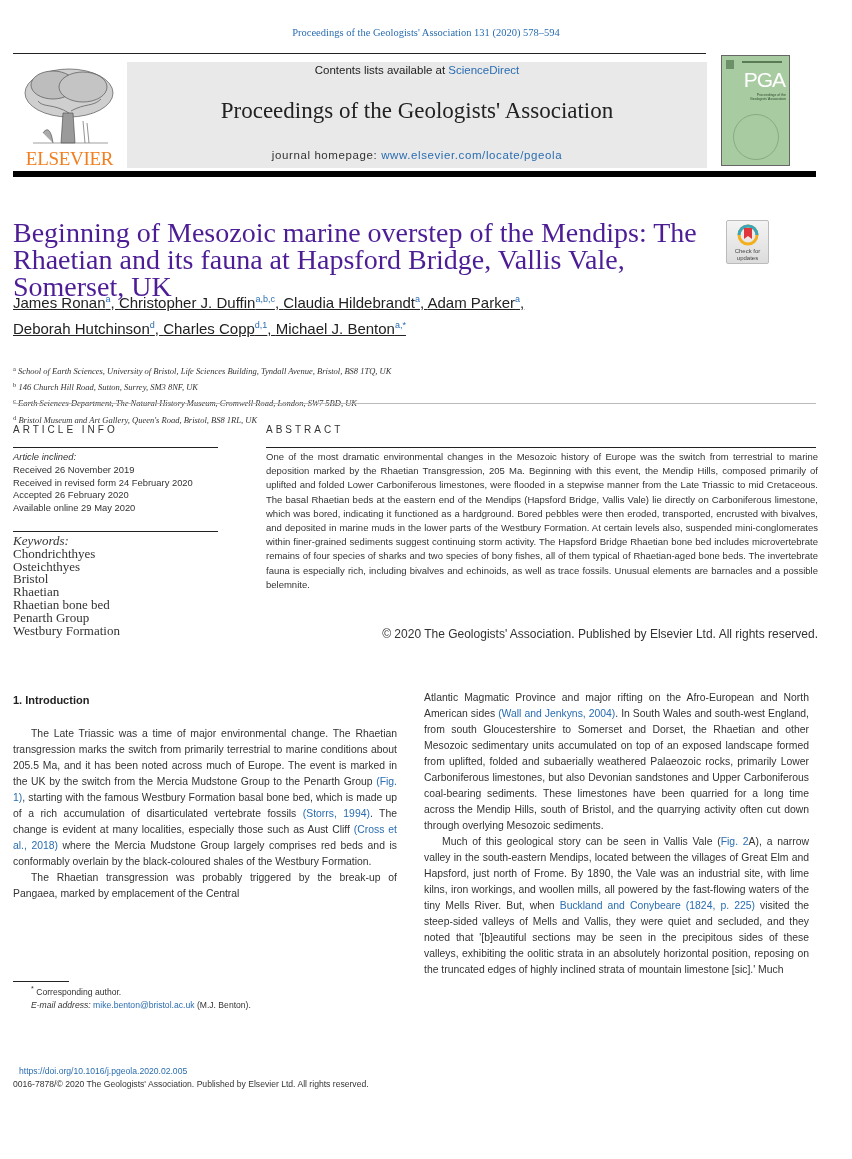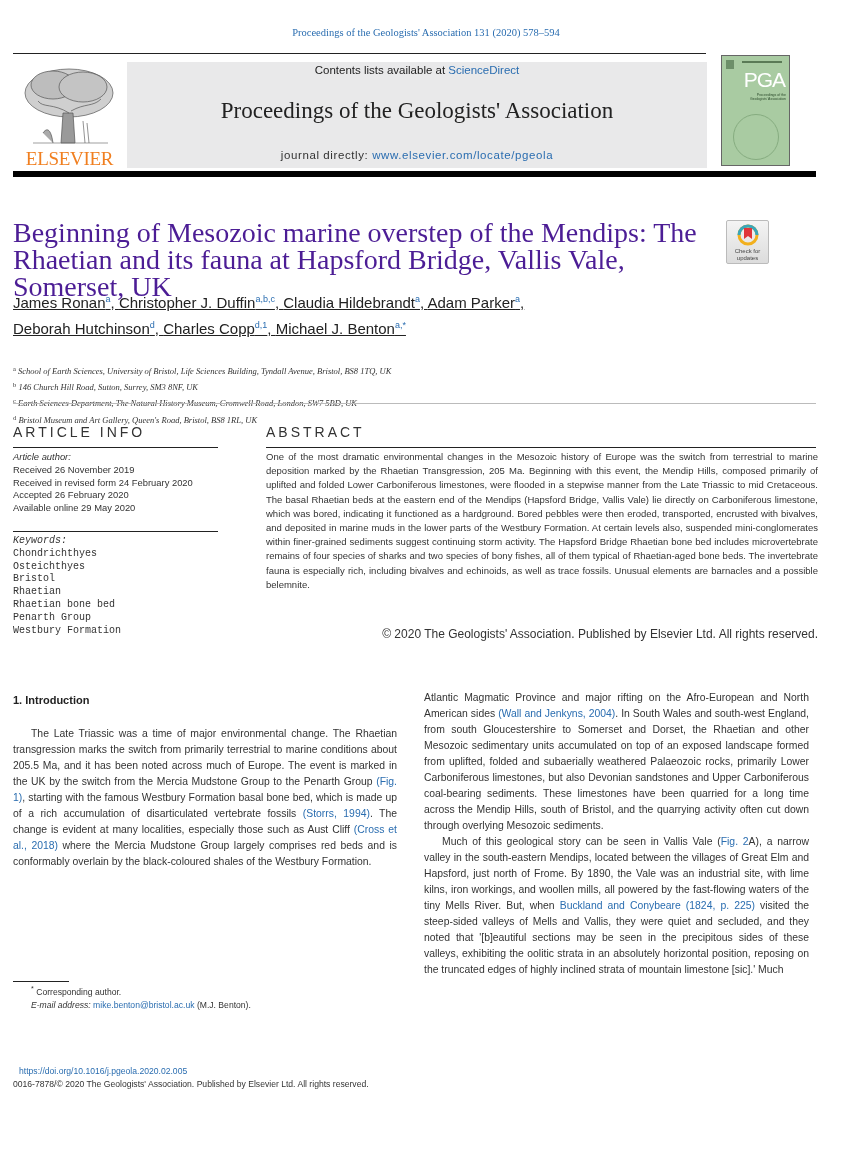--- a/index.html
+++ b/index.html
@@ -31,26 +31,26 @@
   #crossmark-label { top: 27px; left: 0; width: 41px; text-align: center; font-family: "Liberation Sans", sans-serif; font-size: 6px; line-height: 6.5px; color: #444; }
 
   
   #authors { top: 288px; left: 13px; width: 700px; font-family: "Liberation Sans", sans-serif; font-size: 15px; line-height: 22px; color: #222; text-decoration: underline; }
   #authors sup { font-size: 9px; color: #2a6db0; vertical-align: 6px; }
   #affiliations { top: 362px; left: 13px; width: 700px; font-family: "Liberation Serif", serif; font-style: italic; font-size: 8.5px; line-height: 13.2px; color: #333; }
   #affiliations sup { font-style: normal; font-size: 6.5px; vertical-align: 3px; }
   #aff-rule { top: 403px; left: 13px; width: 803px; height: 1px; background: #bbb; }
 
   
-  .sec-label { font-family: "Liberation Sans", sans-serif; font-size: 14px; letter-spacing: 3px; color: #333; }
+  .sec-label { font-family: "Liberation Sans", sans-serif; font-size: 10px; letter-spacing: 3px; color: #333; }
   #info-label { top: 424px; left: 13px; }
   #info-rule1 { top: 447px; left: 13px; width: 205px; height: 1px; background: #222; }
   #info-history { top: 451px; left: 13px; width: 240px; font-family: "Liberation Sans", sans-serif; font-size: 9.4px; line-height: 12.8px; color: #333; }
   #info-rule2 { top: 531px; left: 13px; width: 205px; height: 1px; background: #222; }
-  #info-keywords { top: 535px; left: 13px; width: 240px; font-family: Liberation Mono, monospace; font-size: 10px; line-height: 12.8px; color: #333; }
+  #info-keywords { top: 535px; left: 13px; width: 240px; font-family: Liberation Serif, serif; font-size: 13px; line-height: 12.8px; color: #333; }
   .italic { font-style: italic; }
 
   
   #abs-label { top: 424px; left: 266px; }
   #abs-rule { top: 447px; left: 266px; width: 550px; height: 1px; background: #222; }
   #abstract { top: 450px; left: 266px; width: 552px; font-family: "Liberation Sans", sans-serif; font-size: 9.5px; line-height: 14.2px; color: #333; text-align: justify; }
   #copyright { top: 627px; left: 266px; width: 552px; text-align: right; font-family: "Liberation Sans", sans-serif; font-size: 12px; color: #333; }
 
   
   #intro-heading { top: 694px; left: 13px; font-family: "Liberation Sans", sans-serif; font-weight: bold; font-size: 11px; color: #222; }
@@ -87,21 +87,21 @@
     </g>
   </svg>
 </div>
 <div id="elsevier-word" class="abs">ELSEVIER</div>
 <div id="banner" class="abs"></div>
 <div id="contents-line" class="abs">
   <span>Contents lists available at </span><span class="link">ScienceDirect</span>
 </div>
 <div id="journal-title" class="abs">Proceedings of the Geologists' Association</div>
 <div id="homepage-line" class="abs">
-  <span>journal directly: </span><span class="link">www.elsevier.com/locate/pgeola</span>
+  <span>journal homepage: </span><span class="link">www.elsevier.com/locate/pgeola</span>
 </div>
 <div id="cover" class="abs">
   <div class="abs" style="top:4px;left:4px;width:8px;height:9px;background:#6d8f69;"></div>
   <div class="abs" style="top:5px;left:20px;width:40px;height:2px;background:#5a7a56;"></div>
   <div id="cover-pga" class="abs">PGA</div>
   <div id="cover-sub" class="abs">Proceedings of the Geologists' Association</div>
   <div id="cover-seal" class="abs"></div>
 </div>
 <div id="thick-rule" class="abs"></div>
 
@@ -124,21 +124,21 @@
   <div><sup>a</sup> <span>School of Earth Sciences, University of Bristol, Life Sciences Building, Tyndall Avenue, Bristol, BS8 1TQ, UK</span></div>
   <div><sup>b</sup> <span>146 Church Hill Road, Sutton, Surrey, SM3 8NF, UK</span></div>
   <div><sup>c</sup> <span>Earth Sciences Department, The Natural History Museum, Cromwell Road, London, SW7 5BD, UK</span></div>
   <div><sup>d</sup> <span>Bristol Museum and Art Gallery, Queen's Road, Bristol, BS8 1RL, UK</span></div>
 </div>
 <div id="aff-rule" class="abs"></div>
 
 <div id="info-label" class="abs sec-label">ARTICLE INFO</div>
 <div id="info-rule1" class="abs"></div>
 <div id="info-history" class="abs">
-  <div class="italic">Article author:</div>
+  <div class="italic">Article inclined:</div>
   <div>Received 26 November 2019</div>
   <div>Received in revised form 24 February 2020</div>
   <div>Accepted 26 February 2020</div>
   <div>Available online 29 May 2020</div>
 </div>
 <div id="info-rule2" class="abs"></div>
 <div id="info-keywords" class="abs">
   <div class="italic">Keywords:</div>
   <div>Chondrichthyes</div>
   <div>Osteichthyes</div>
@@ -153,20 +153,21 @@
 <div id="abs-rule" class="abs"></div>
 <div id="abstract" class="abs">One of the most dramatic environmental changes in the Mesozoic history of Europe was the switch from terrestrial to marine deposition marked by the Rhaetian Transgression, 205 Ma. Beginning with this event, the Mendip Hills, composed primarily of uplifted and folded Lower Carboniferous limestones, were flooded in a stepwise manner from the Late Triassic to mid Cretaceous. The basal Rhaetian beds at the eastern end of the Mendips (Hapsford Bridge, Vallis Vale) lie directly on Carboniferous limestone, which was bored, indicating it functioned as a hardground. Bored pebbles were then eroded, transported, encrusted with bivalves, and deposited in marine muds in the lower parts of the Westbury Formation. At certain levels also, suspended mini-conglomerates within finer-grained sediments suggest continuing storm activity. The Hapsford Bridge Rhaetian bone bed includes microvertebrate remains of four species of sharks and two species of bony fishes, all of them typical of Rhaetian-aged bone beds. The invertebrate fauna is especially rich, including bivalves and echinoids, as well as trace fossils. Unusual elements are barnacles and a possible belemnite.</div>
 <div id="copyright" class="abs">© 2020 The Geologists' Association. Published by Elsevier Ltd. All rights reserved.</div>
 
 <div id="intro-heading" class="abs">1. Introduction</div>
 
 <div id="col-left" class="abs col">
   <p>
     <span>The Late Triassic was a time of major environmental change. The Rhaetian transgression marks the switch from primarily terrestrial to marine conditions about 205.5 Ma, and it has been noted across much of Europe. The event is marked in the UK by the switch from the Mercia Mudstone Group to the Penarth Group </span><span class="link">(Fig. 1)</span><span>, starting with the famous Westbury Formation basal bone bed, which is made up of a rich accumulation of disarticulated vertebrate fossils </span><span class="link">(Storrs, 1994)</span><span>. The change is evident at many localities, especially those such as Aust Cliff </span><span class="link">(Cross et al., 2018)</span><span> where the Mercia Mudstone Group largely comprises red beds and is conformably overlain by the black-coloured shales of the Westbury Formation.</span>
   </p>
+  <p>The Rhaetian transgression was probably triggered by the break-up of Pangaea, marked by emplacement of the Central</p>
 </div>
 
 <div id="col-right" class="abs col">
   <p class="cont">
     <span>Atlantic Magmatic Province and major rifting on the Afro-European and North American sides </span><span class="link">(Wall and Jenkyns, 2004)</span><span>. In South Wales and south-west England, from south Gloucestershire to Somerset and Dorset, the Rhaetian and other Mesozoic sedimentary units accumulated on top of an exposed landscape formed from uplifted, folded and subaerially weathered Palaeozoic rocks, primarily Lower Carboniferous limestones, but also Devonian sandstones and Upper Carboniferous coal-bearing sediments. These limestones have been quarried for a long time across the Mendip Hills, south of Bristol, and the quarrying activity often cut down through overlying Mesozoic sediments.</span>
   </p>
   <p>
     <span>Much of this geological story can be seen in Vallis Vale (</span><span class="link">Fig. 2</span><span>A), a narrow valley in the south-eastern Mendips, located between the villages of Great Elm and Hapsford, just north of Frome. By 1890, the Vale was an industrial site, with lime kilns, iron workings, and woollen mills, all powered by the fast-flowing waters of the tiny Mells River. But, when </span><span class="link">Buckland and Conybeare (1824, p. 225)</span><span> visited the steep-sided valleys of Mells and Vallis, they were quiet and secluded, and they noted that '[b]eautiful sections may be seen in the precipitous sides of these valleys, exhibiting the oolitic strata in an absolutely horizontal position, reposing on the truncated edges of highly inclined strata of mountain limestone [sic].' Much</span>
   </p>
 </div>

